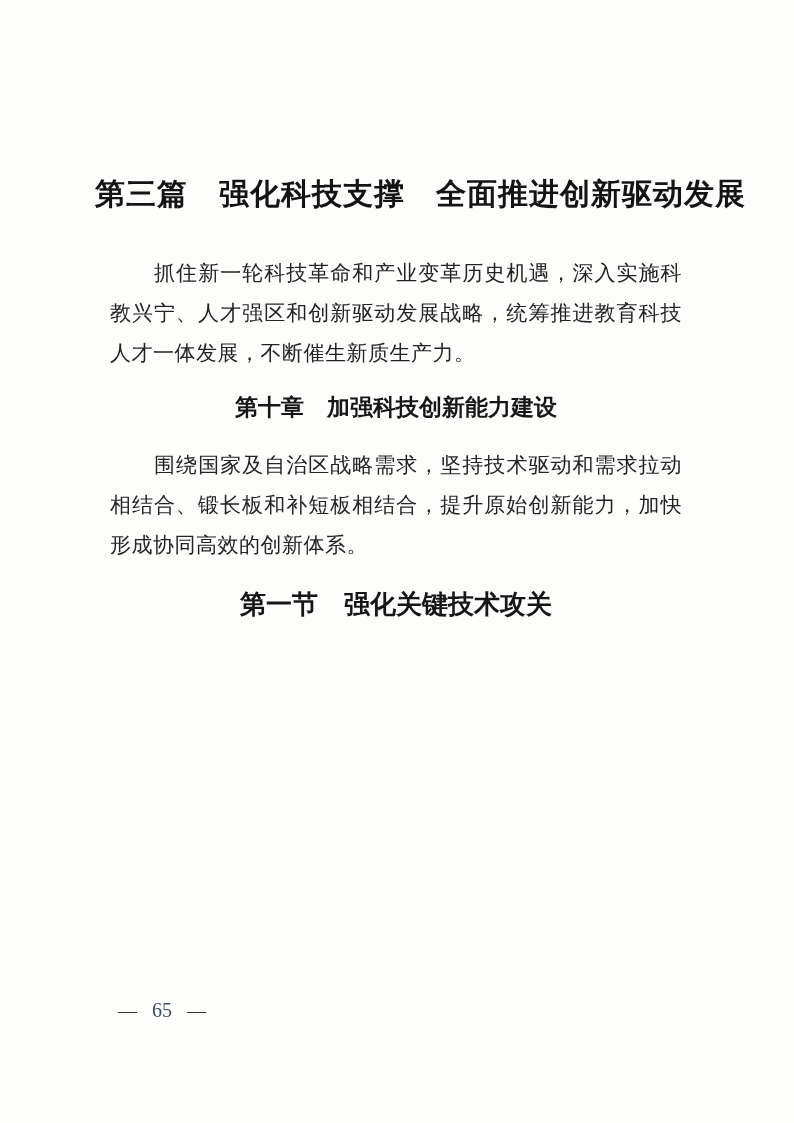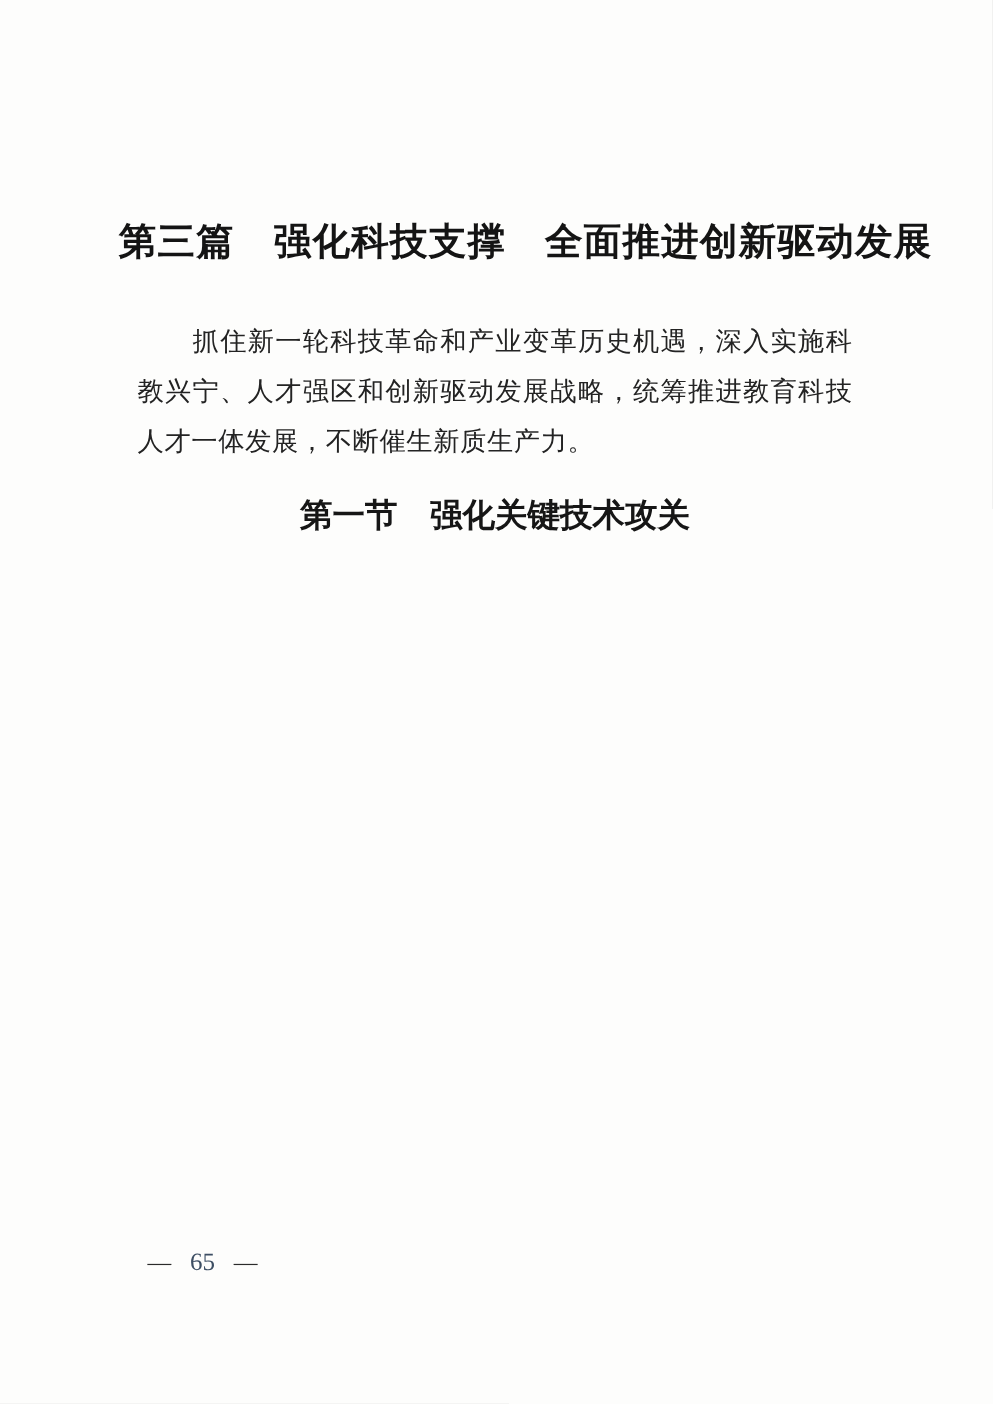--- a/index.html
+++ b/index.html
@@ -85,21 +85,23 @@
 </head>
 <body>
 
 <div class="page">
   <div class="content">
 
     <h1 class="part-title">第三篇　强化科技支撑　全面推进创新驱动发展</h1>
 
     <p class="body-para para-intro">抓住新一轮科技革命和产业变革历史机遇，深入实施科教兴宁、人才强区和创新驱动发展战略，统筹推进教育科技人才一体发展，不断催生新质生产力。</p>
 
+    <h2 class="chapter-heading">第十章　加强科技创新能力建设</h2>
 
+    <p class="body-para para-chapter">围绕国家及自治区战略需求，坚持技术驱动和需求拉动相结合、锻长板和补短板相结合，提升原始创新能力，加快形成协同高效的创新体系。</p>
 
     <h3 class="section-heading">第一节　强化关键技术攻关</h3>
 
 
   </div>
 
   <div class="page-footer">
     <span class="footer-dash">—</span>
     <span class="page-number">65</span>
     <span class="footer-dash">—</span>

